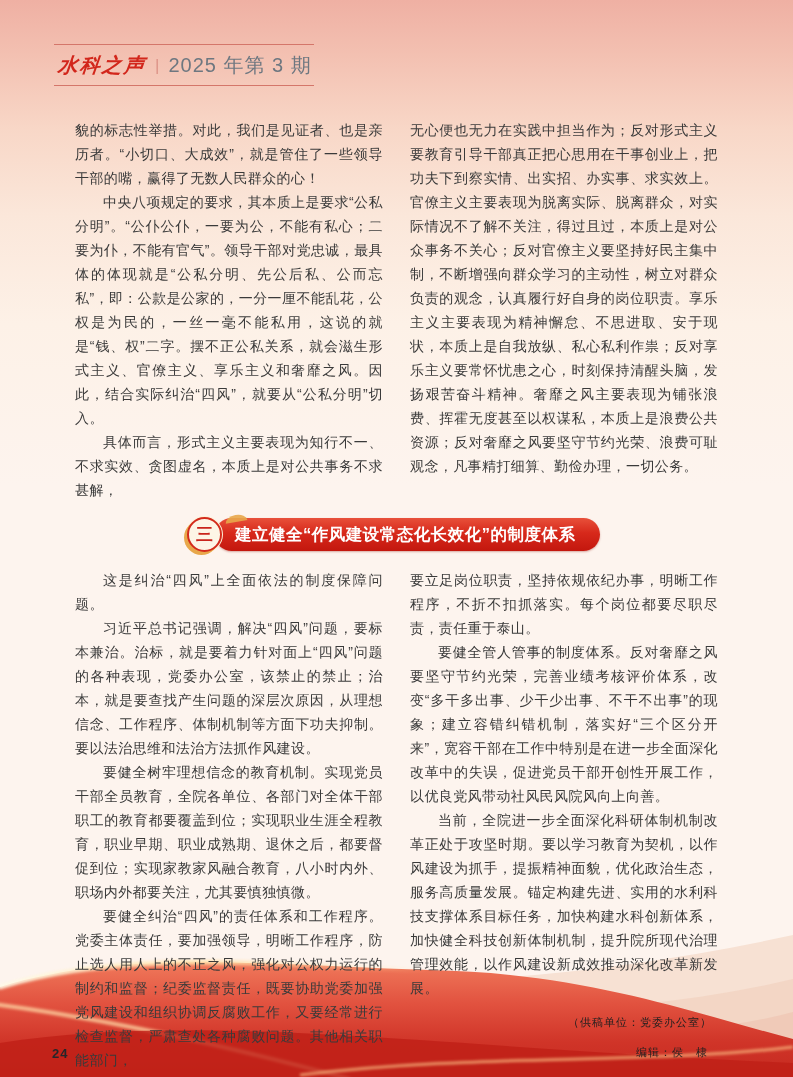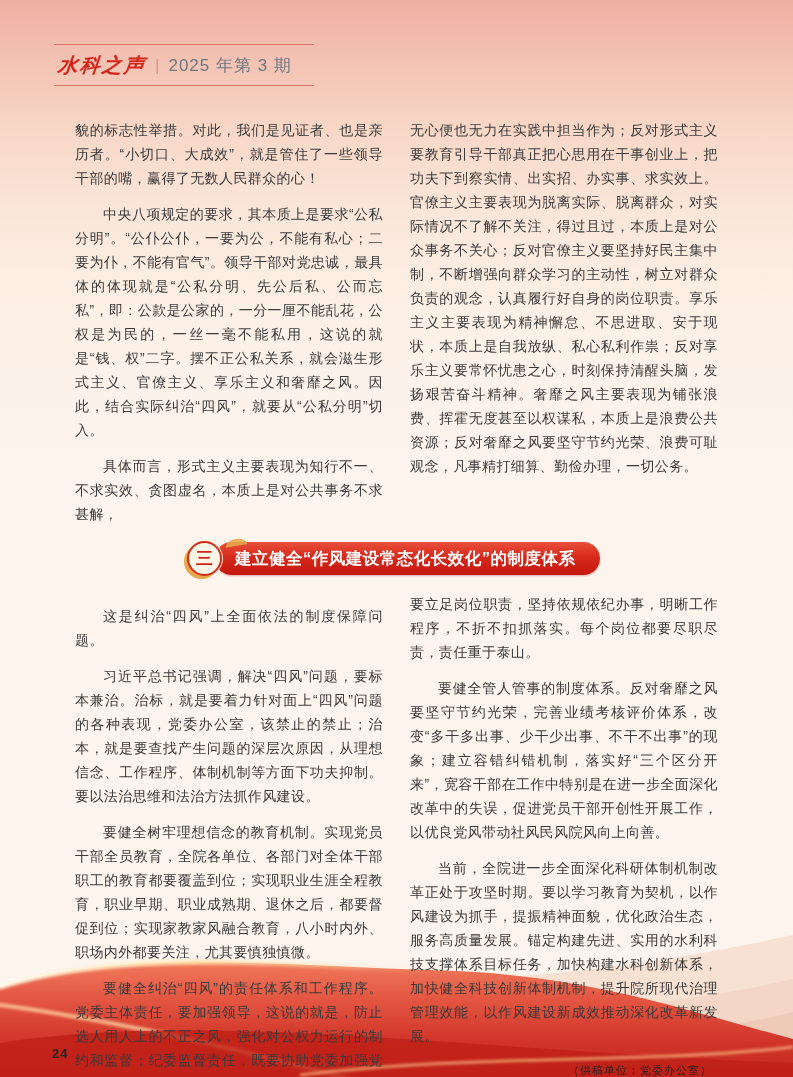--- a/index.html
+++ b/index.html
@@ -22,31 +22,31 @@
   .header-row { display:flex; align-items:center; padding:7px 2px 6px 4px; gap:9px; }
   .masthead {
     display:inline-block;
     font-family:"DejaVu Serif",serif;
     font-style:italic; font-weight:700;
     font-size:20px; color:#d2261b;
     letter-spacing:2px; transform:skewX(-6deg);
     white-space:nowrap;
   }
   .header-sep { color:#dd9488; font-size:17px; font-weight:300; }
-  .issue { color:#6e7780; font-size:17px; letter-spacing:1px; white-space:nowrap; }
+  .issue { color:#6e7780; font-size:20px; letter-spacing:1px; white-space:nowrap; }
 
   
   .content { position:absolute; top:118px; left:75px; width:643px; z-index:3; }
   .two-col { display:flex; gap:27px; }
   .col { flex:1 1 0; }
   .col p {
     font-size:14px; line-height:24px; color:#3a3a3a;
     text-align:justify; letter-spacing:0.4px;
   }
-  .col p.indent { text-indent:2em;margin-top:12px; }
+  .col p.indent { text-indent:2em; }
 
   
   .section-heading {
     display:flex; align-items:center;
     margin:14px 0 16px 112px;
     height:36px;
   }
   .num-circle {
     position:relative; z-index:2;
     width:35px; height:35px; border-radius:50%;
@@ -126,21 +126,21 @@
         <span>三</span>
       </div>
       <div class="heading-pill">建立健全“作风建设常态化长效化”的制度体系</div>
     </div>
 
     <div class="two-col">
       <div class="col">
         <p class="indent">这是纠治“四风”上全面依法的制度保障问题。</p>
         <p class="indent">习近平总书记强调，解决“四风”问题，要标本兼治。治标，就是要着力针对面上“四风”问题的各种表现，党委办公室，该禁止的禁止；治本，就是要查找产生问题的深层次原因，从理想信念、工作程序、体制机制等方面下功夫抑制。要以法治思维和法治方法抓作风建设。</p>
         <p class="indent">要健全树牢理想信念的教育机制。实现党员干部全员教育，全院各单位、各部门对全体干部职工的教育都要覆盖到位；实现职业生涯全程教育，职业早期、职业成熟期、退休之后，都要督促到位；实现家教家风融合教育，八小时内外、职场内外都要关注，尤其要慎独慎微。</p>
-        <p class="indent">要健全纠治“四风”的责任体系和工作程序。党委主体责任，要加强领导，这说的就是，防止选人用人上的不正之风，强化对公权力运行的制约和监督；纪委监督责任，既要协助党委加强党风建设和组织协调反腐败工作，又要经常进行检查监督，严肃查处各种腐败问题。其他相关职能部门，</p>
+        <p class="indent">要健全纠治“四风”的责任体系和工作程序。党委主体责任，要加强领导，明晰工作程序，防止选人用人上的不正之风，强化对公权力运行的制约和监督；纪委监督责任，既要协助党委加强党风建设和组织协调反腐败工作，又要经常进行检查监督，严肃查处各种腐败问题。其他相关职能部门，</p>
       </div>
       <div class="col">
         <p>要立足岗位职责，坚持依规依纪办事，明晰工作程序，不折不扣抓落实。每个岗位都要尽职尽责，责任重于泰山。</p>
         <p class="indent">要健全管人管事的制度体系。反对奢靡之风要坚守节约光荣，完善业绩考核评价体系，改变“多干多出事、少干少出事、不干不出事”的现象；建立容错纠错机制，落实好“三个区分开来”，宽容干部在工作中特别是在进一步全面深化改革中的失误，促进党员干部开创性开展工作，以优良党风带动社风民风院风向上向善。</p>
         <p class="indent">当前，全院进一步全面深化科研体制机制改革正处于攻坚时期。要以学习教育为契机，以作风建设为抓手，提振精神面貌，优化政治生态，服务高质量发展。锚定构建先进、实用的水利科技支撑体系目标任务，加快构建水科创新体系，加快健全科技创新体制机制，提升院所现代治理管理效能，以作风建设新成效推动深化改革新发展。</p>
         <div class="attribution">
           <p>（供稿单位：党委办公室）</p>
           <p class="editor">编辑：侯　棣</p>
         </div>
       </div>

